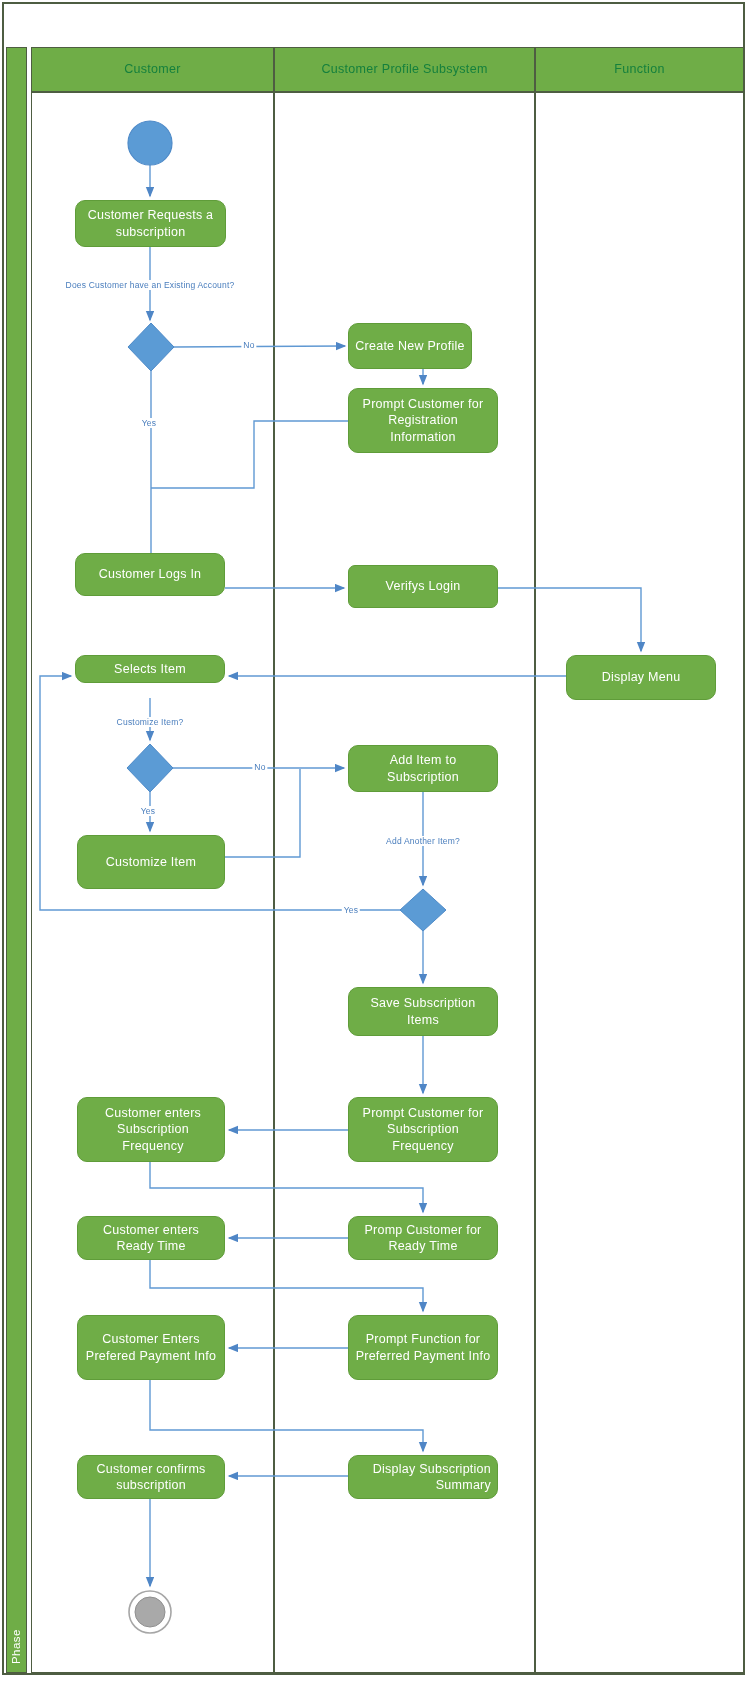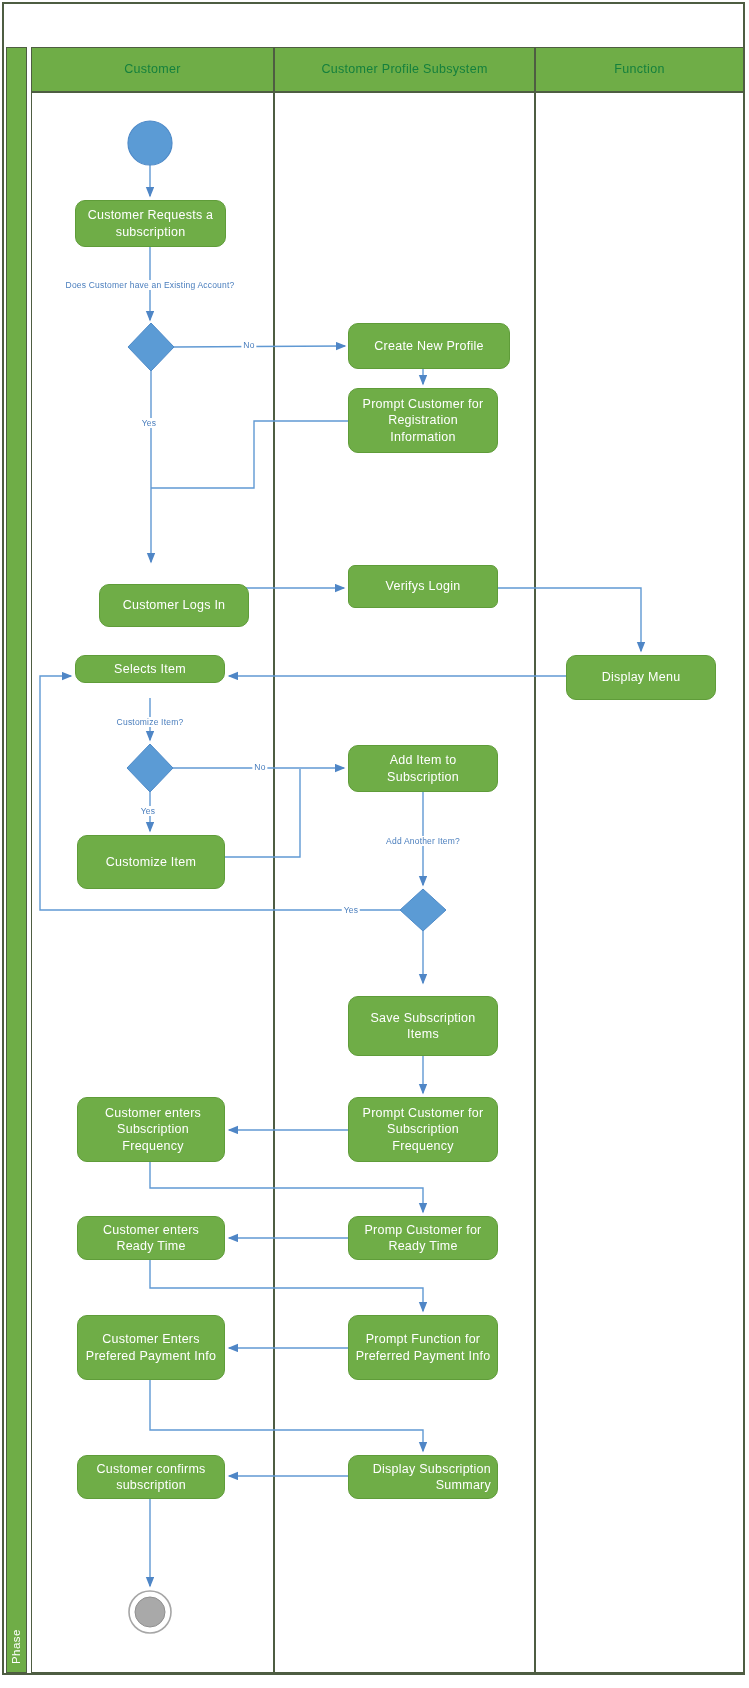--- a/index.html
+++ b/index.html
@@ -95,29 +95,29 @@
         <polygon points="150,744 173,768 150,792 127,768" fill="#5b9bd5" stroke="#4e8ac8" stroke-width="1"></polygon>
         <polygon points="423,889 446,910 423,931 400,910" fill="#5b9bd5" stroke="#4e8ac8" stroke-width="1"></polygon>
         <circle cx="150" cy="143" r="22" fill="#5b9bd5" stroke="#4e8ac8" stroke-width="1.2"></circle>
         <circle cx="150" cy="1612" r="21" fill="#ffffff" stroke="#a6a6a6" stroke-width="1.6"></circle>
         <circle cx="150" cy="1612" r="15" fill="#a9a9a9" stroke="#8f8f8f" stroke-width="1"></circle>
       </g>
   </svg>
 
   <div id="nodes">
       <div class="node" style="left: 75px; top: 200px; width: 151px; height: 47px;">Customer Requests a subscription</div>
-      <div class="node" style="left: 348px; top: 323px; width: 162px; height: 46px;">Create New Profile</div>
+      <div class="node" style="left: 348px; top: 323px; width: 124px; height: 46px;">Create New Profile</div>
       <div class="node" style="left: 348px; top: 388px; width: 150px; height: 65px;">Prompt Customer for Registration Information</div>
-      <div class="node" style="left: 75px; top: 584px; width: 150px; height: 43px; margin-left: 24px;">Customer Logs In</div>
+      <div class="node" style="left: 75px; top: 553px; width: 150px; height: 43px;">Customer Logs In</div>
       <div class="node" style="left: 348px; top: 565px; width: 150px; height: 43px; border-radius: 7px;">Verifys Login</div>
       <div class="node" style="left: 566px; top: 655px; width: 150px; height: 45px;">Display Menu</div>
       <div class="node" style="left: 75px; top: 655px; width: 150px; height: 28px;">Selects Item</div>
       <div class="node" style="left: 348px; top: 745px; width: 150px; height: 47px;">Add Item to Subscription</div>
       <div class="node" style="left: 77px; top: 835px; width: 148px; height: 54px;">Customize Item</div>
-      <div class="node" style="left: 348px; top: 987px; width: 150px; height: 60px; margin-top: 9px;">Save Subscription Items</div>
+      <div class="node" style="left: 348px; top: 987px; width: 150px; height: 49px;">Save Subscription Items</div>
       <div class="node" style="left: 348px; top: 1097px; width: 150px; height: 65px;">Prompt Customer for Subscription Frequency</div>
       <div class="node" style="left: 77px; top: 1097px; width: 148px; height: 65px; padding-left: 10px;">Customer enters Subscription Frequency</div>
       <div class="node" style="left: 348px; top: 1216px; width: 150px; height: 44px;">Promp Customer for Ready Time</div>
       <div class="node" style="left: 77px; top: 1216px; width: 148px; height: 44px;">Customer enters Ready Time</div>
       <div class="node" style="left: 348px; top: 1315px; width: 150px; height: 65px;">Prompt Function for Preferred Payment Info</div>
       <div class="node" style="left: 77px; top: 1315px; width: 148px; height: 65px;">Customer Enters Prefered Payment Info</div>
       <div class="node" style="left: 348px; top: 1455px; width: 150px; height: 44px; text-align: right;">Display Subscription Summary</div>
       <div class="node" style="left: 77px; top: 1455px; width: 148px; height: 44px;">Customer confirms subscription</div>
     </div>
   <div id="elabels">

